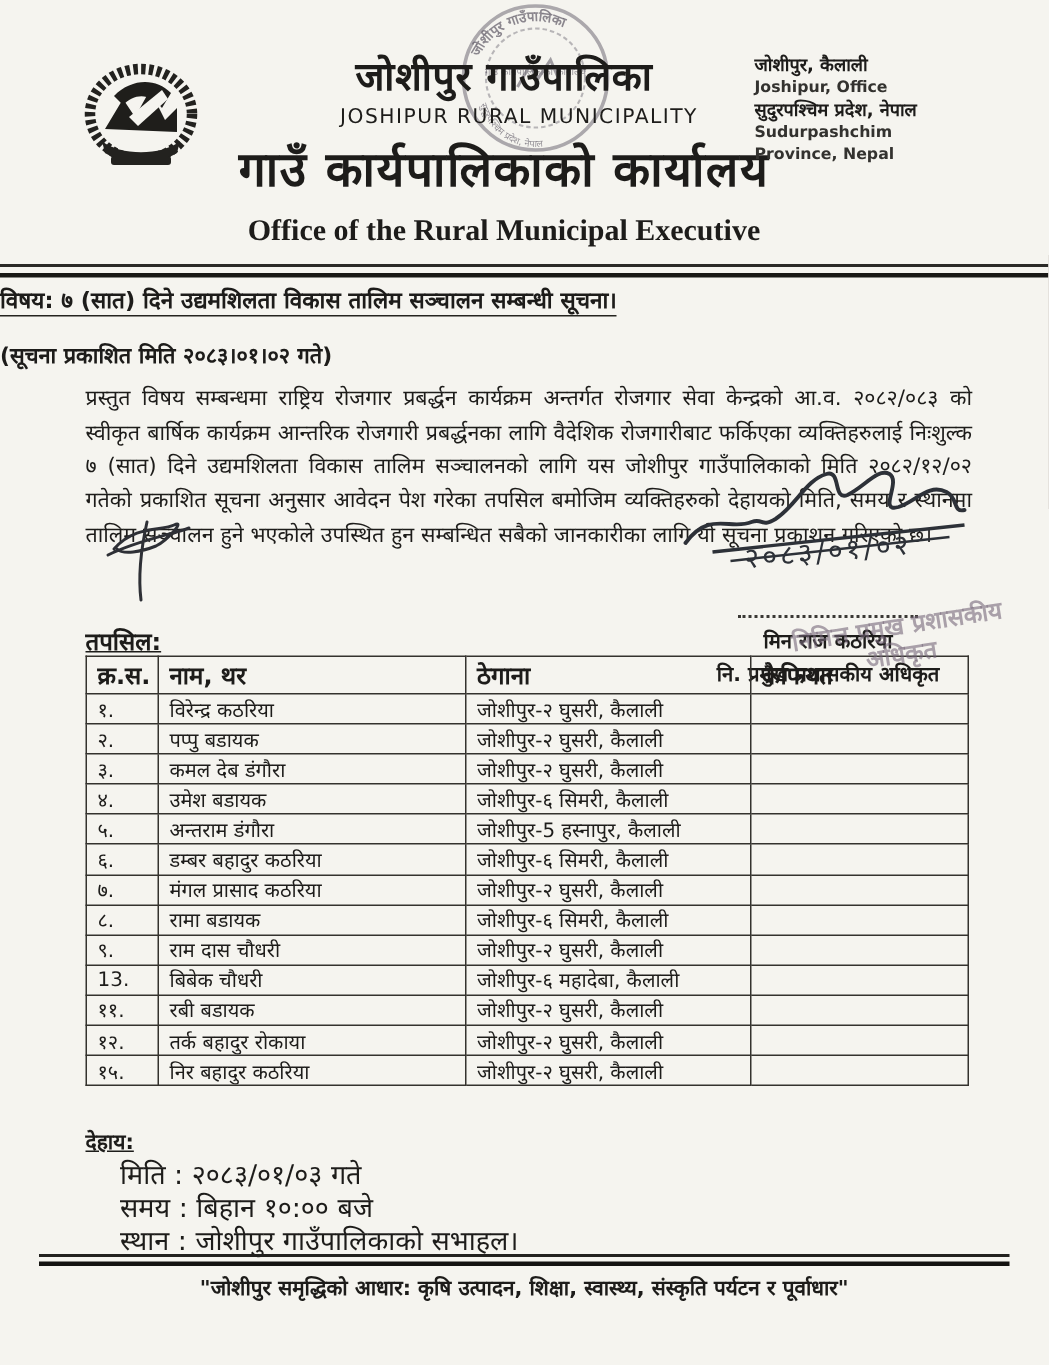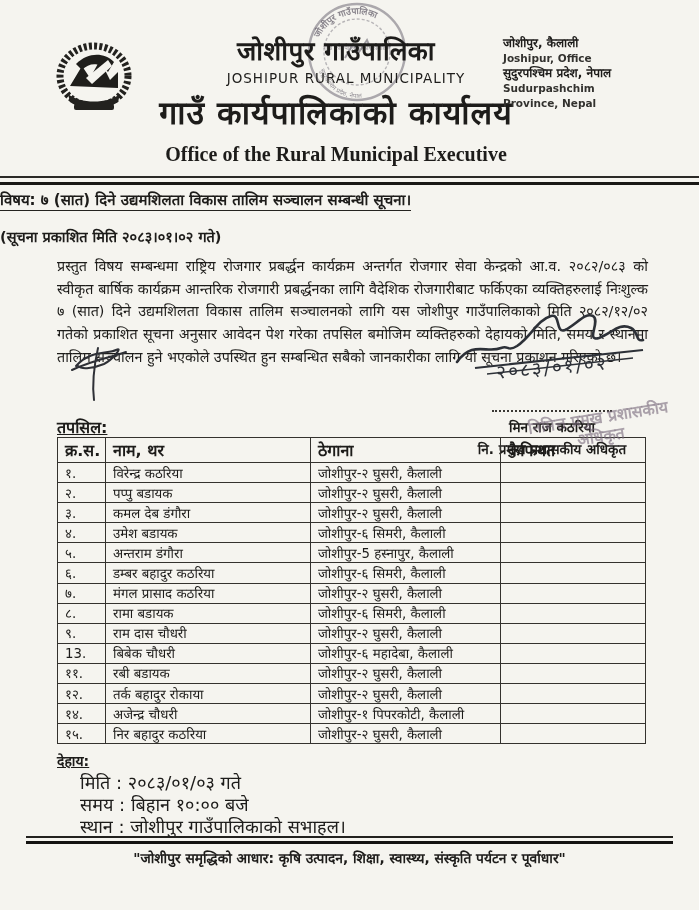--- a/index.html
+++ b/index.html
@@ -215,26 +215,20 @@
           <td>जोशीपुर-२ घुसरी, कैलाली</td>
           <td></td>
         </tr>
         <tr>
           <td>१२.</td>
           <td>तर्क बहादुर रोकाया</td>
           <td>जोशीपुर-२ घुसरी, कैलाली</td>
           <td></td>
         </tr>
         <tr>
-          <td>१४.</td>
-          <td>अजेन्द्र चौधरी</td>
-          <td>जोशीपुर-१ पिपरकोटी, कैलाली</td>
-          <td></td>
-        </tr>
-        <tr>
           <td>१५.</td>
           <td>निर बहादुर कठरिया</td>
           <td>जोशीपुर-२ घुसरी, कैलाली</td>
           <td></td>
         </tr>
       </tbody>
   </table>
 
   <div class="stamp-diagonal">
     <span>निमित्त प्रमुख प्रशासकीय</span><br>

